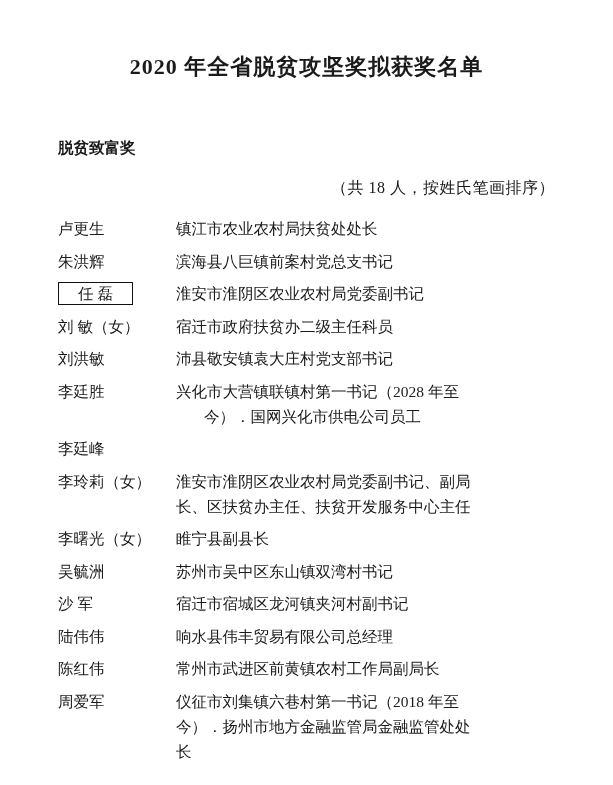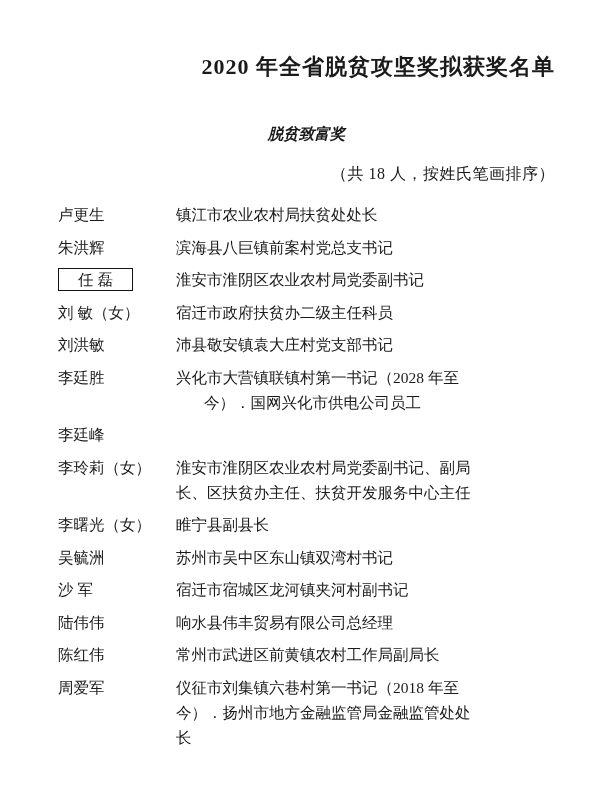--- a/index.html
+++ b/index.html
@@ -16,34 +16,33 @@
     position: relative;
   }
   .page {
     width: 613px;
     height: 785px;
     box-sizing: border-box;
     padding: 30px 58px 0 58px;
     position: relative;
   }
   .doc-title {
-    text-align: right;
+    text-align: center;
     font-size: 22px;
     font-weight: bold;
     letter-spacing: 1px;
     margin-top: 22px;
     margin-bottom: 0;
     font-family: "Liberation Serif", "DejaVu Serif", serif;
   }
   .award-name {
-    text-align: center;
+    text-align: left;
     font-size: 15.5px;
     font-weight: bold;
-    margin-top: 42px;
-    font-style: italic;
+    margin-top: 56px;
   }
   .award-note {
     text-align: right;
     font-size: 16px;
     margin-top: 19px;
     letter-spacing: 0.5px;
   }
   .list {
     margin-top: 17px;
   }

